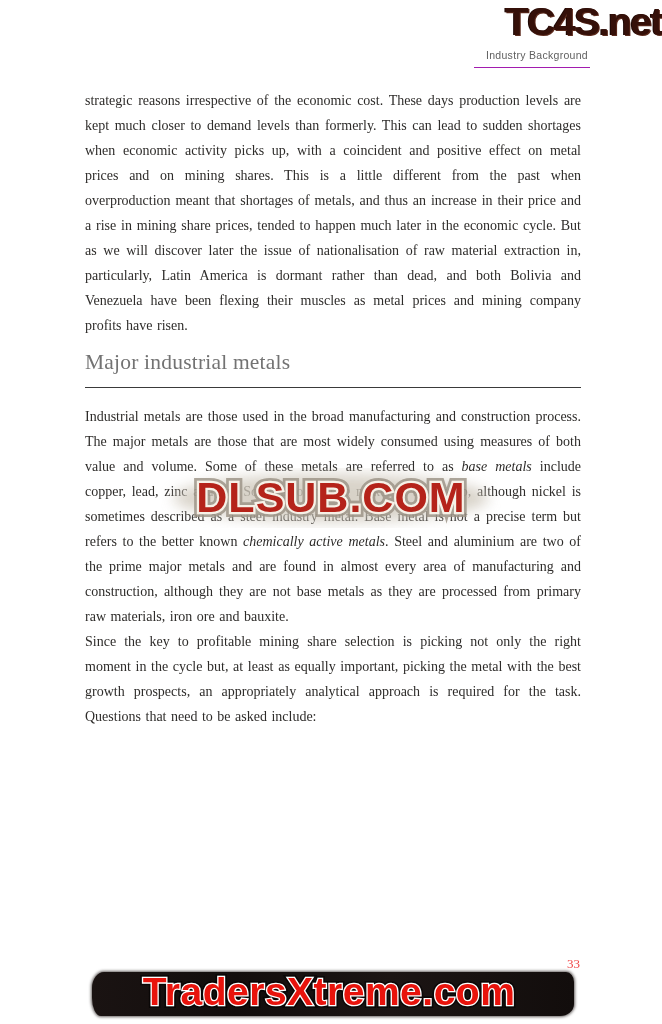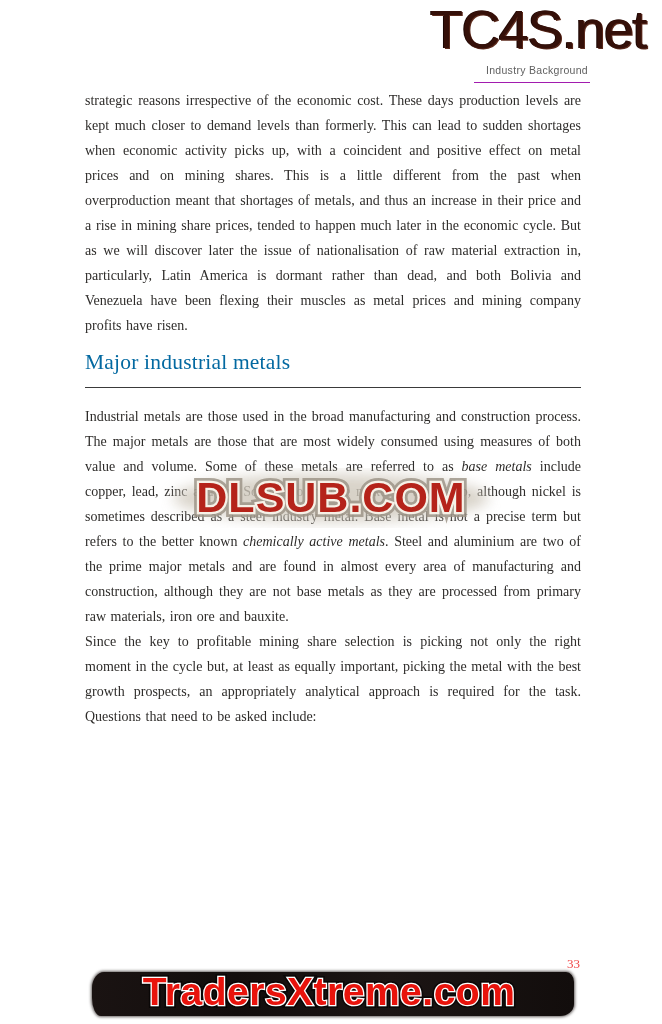--- a/index.html
+++ b/index.html
@@ -6,36 +6,36 @@
     --logo:#351009; --wm-red:#b5231a; --wm-stroke:#f6f1e7;
     --banner-red:#e8130c; --banner-bg:#16100f; --text:#2e2c2a; --rule:#3a3a3a;
   }
   *{box-sizing:border-box}
   html,body{margin:0;padding:0;background:#e9e9e9}
   .page{position:relative;width:662px;height:1024px;margin:0 auto;background:#fff;
         font-family:"Liberation Serif","DejaVu Serif",serif;color:var(--text);overflow:hidden}
 
   
   .header{position:absolute;top:2px;right:0;text-align:right}
-  .logo{font-family:"Liberation Sans","DejaVu Sans",sans-serif;font-weight:400;font-size:54px;
-        line-height:1;color:var(--logo);letter-spacing:-1.5px;padding-right:16px;
+  .logo{font-family:"Liberation Sans","DejaVu Sans",sans-serif;font-weight:700;font-size:39px;
+        line-height:1;color:var(--logo);letter-spacing:-1.5px;padding-right:0;
         text-shadow:1px 1px 0 #5c2a1c, -1px 0 0 #1d0805}
   .subtitle-wrap{display:inline-block;margin:4px 72px 0 0;padding:0 2px 4px 12px;
         border-bottom:1px solid #a21caf}
   .subtitle{font-family:"Liberation Sans","DejaVu Sans",sans-serif;font-size:10.5px;
         color:#5f5f5f;letter-spacing:.3px}
 
   
   .content{position:absolute;left:85px;top:88px;width:496px}
   p{margin:0;text-align:justify;font-size:14px;line-height:25px;word-spacing:1px}
   .para2{margin-top:16px}
   .para3{}
   .italic{font-style:italic}
   .heading{margin:11px 0 0 0;font-size:21.5px;line-height:26px;font-weight:400;
-        color:#0369a1;letter-spacing:.2px;font-family:"Liberation Serif","DejaVu Serif",serif}
+        color:#737373;letter-spacing:.2px;font-family:"Liberation Serif","DejaVu Serif",serif}
   .rule{margin-top:12px;border-top:1.5px solid var(--rule);height:0}
   ul.bullets{margin:12px 0 0 0;padding:0 0 0 37px;list-style:disc}
   ul.bullets li{text-align:justify;font-size:14px;line-height:25px;word-spacing:1px;margin-bottom:5px}
 
   
   .watermark{position:absolute;top:468px;left:50%;transform:translateX(-50%)}
   
   text.wm-halo{font-family:"Liberation Sans","DejaVu Sans",sans-serif;font-weight:700;font-size:43px;
         letter-spacing:1px;text-anchor:middle;fill:none;stroke:#9a9184;stroke-width:10px;opacity:.8}
   text.wm-main{font-family:"Liberation Sans","DejaVu Sans",sans-serif;font-weight:700;font-size:43px;

